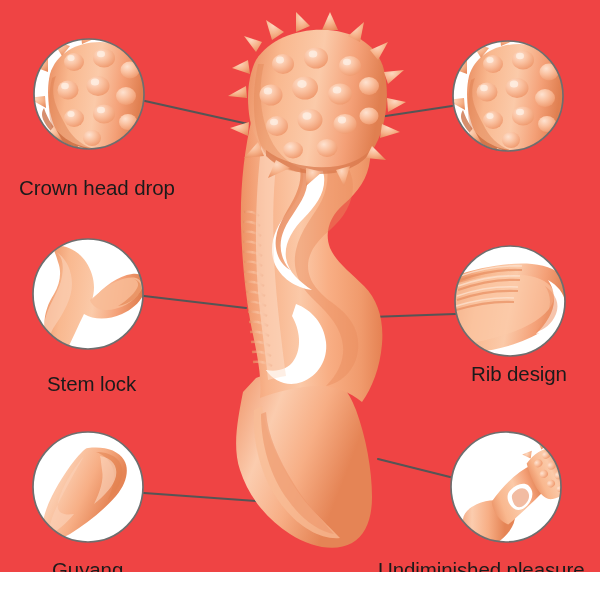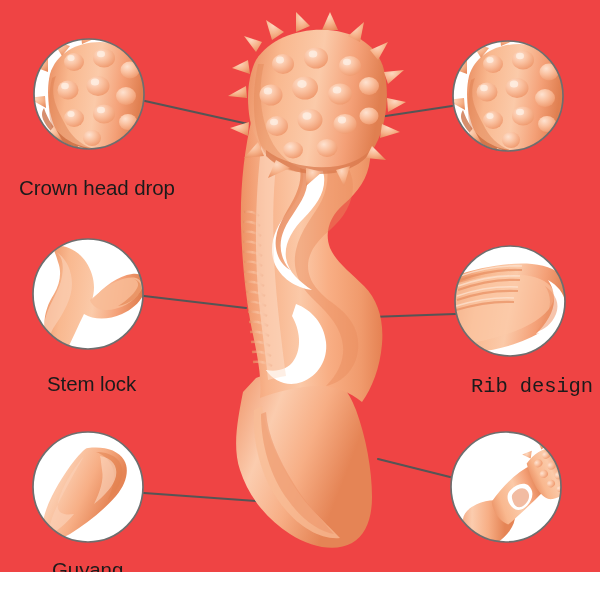--- a/index.html
+++ b/index.html
@@ -34,21 +34,21 @@
     font-family: "Liberation Sans", sans-serif;
     font-size: 20.5px;
     font-weight: 400;
     letter-spacing: -0.1px;
     white-space: nowrap;
     line-height: 1;
   }
   .lbl-crown      { left: 19px;  top: 178px; }
   .lbl-thorns     { left: 441px; top: 178px; }
   .lbl-stem       { left: 47px;  top: 374px; text-align: right; }
-  .lbl-rib        { left: 471px; top: 377px; font-family: Liberation Mono, monospace; }
+  .lbl-rib        { left: 471px; top: 364px; }
   .lbl-guyang     { left: 52px;  top: 560px; }
   .lbl-pleasure   { left: 378px; top: 560px; }
 </style>
 </head>
 <body>
 
 <div id="stage">
 
   <svg id="artwork" viewBox="0 0 600 600" xmlns="http://www.w3.org/2000/svg">
     <defs>
@@ -513,14 +513,15 @@
 
   <div class="callout-label lbl-crown">Crown head drop</div>
 
 
   <div class="callout-label lbl-stem">Stem lock</div>
 
   <div class="callout-label lbl-rib">Rib design</div>
 
   <div class="callout-label lbl-guyang">Guyang</div>
 
+  <div class="callout-label lbl-pleasure">Undiminished pleasure</div>
 
 </div>
 
 </body></html>

